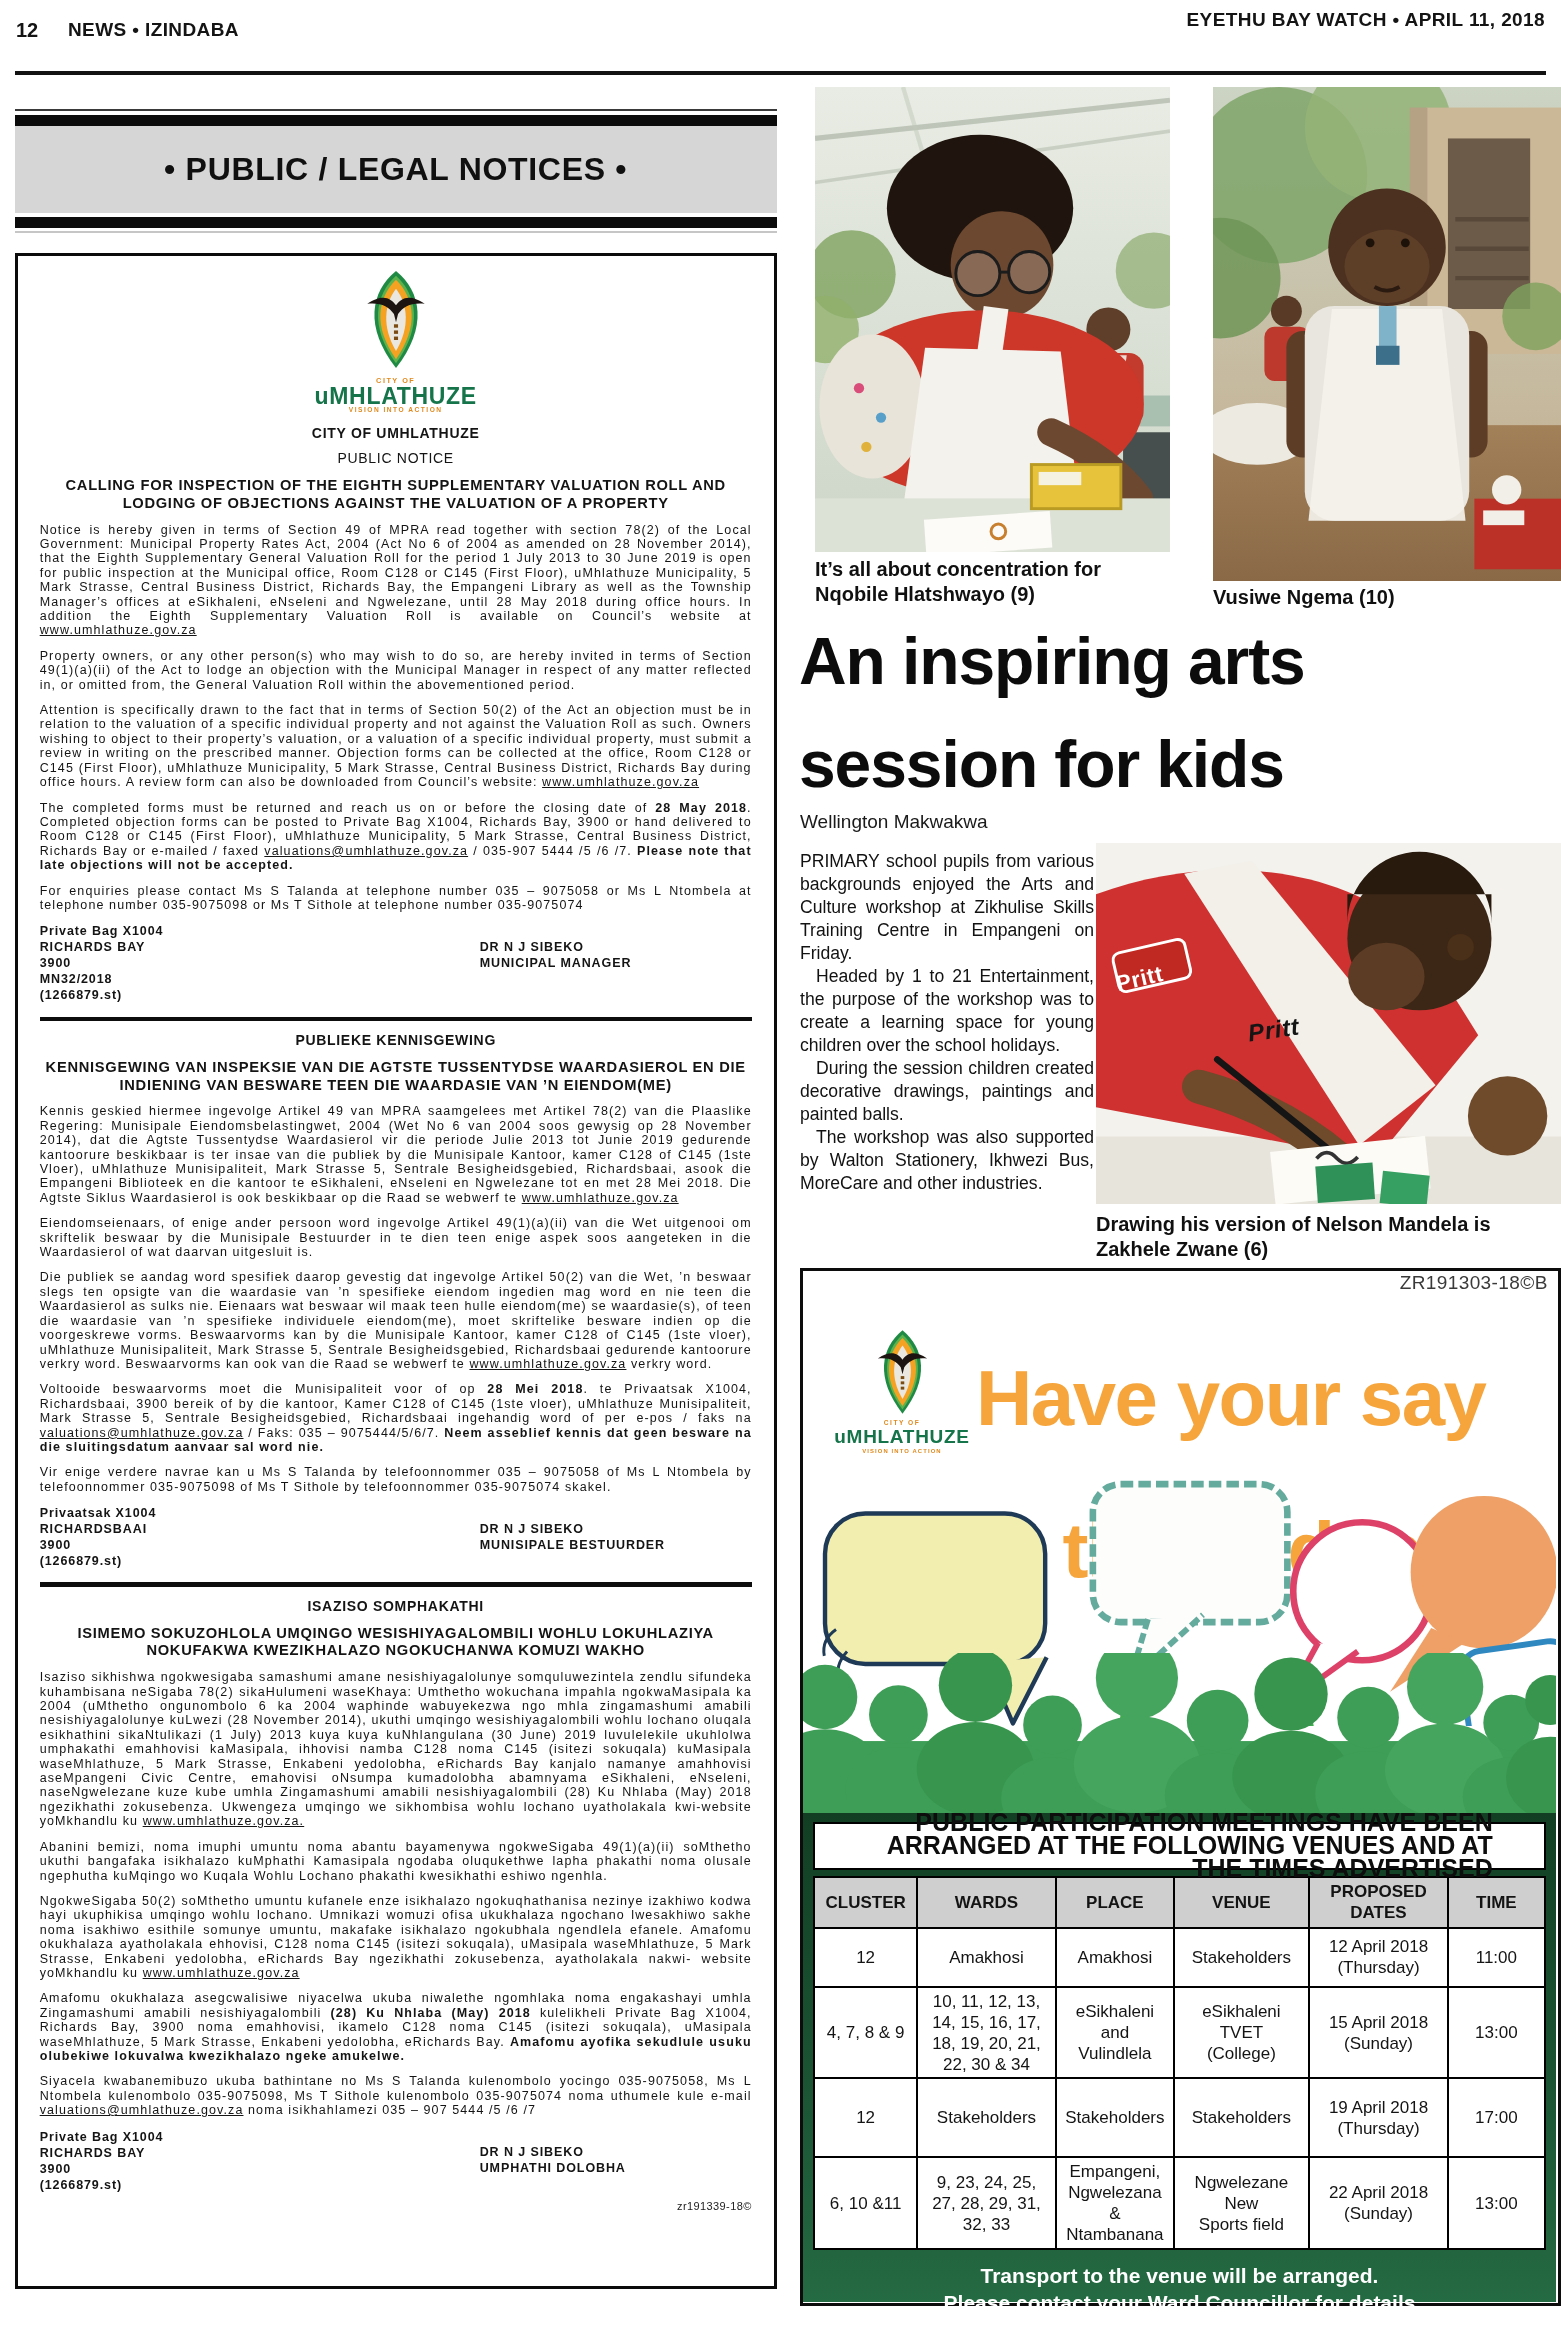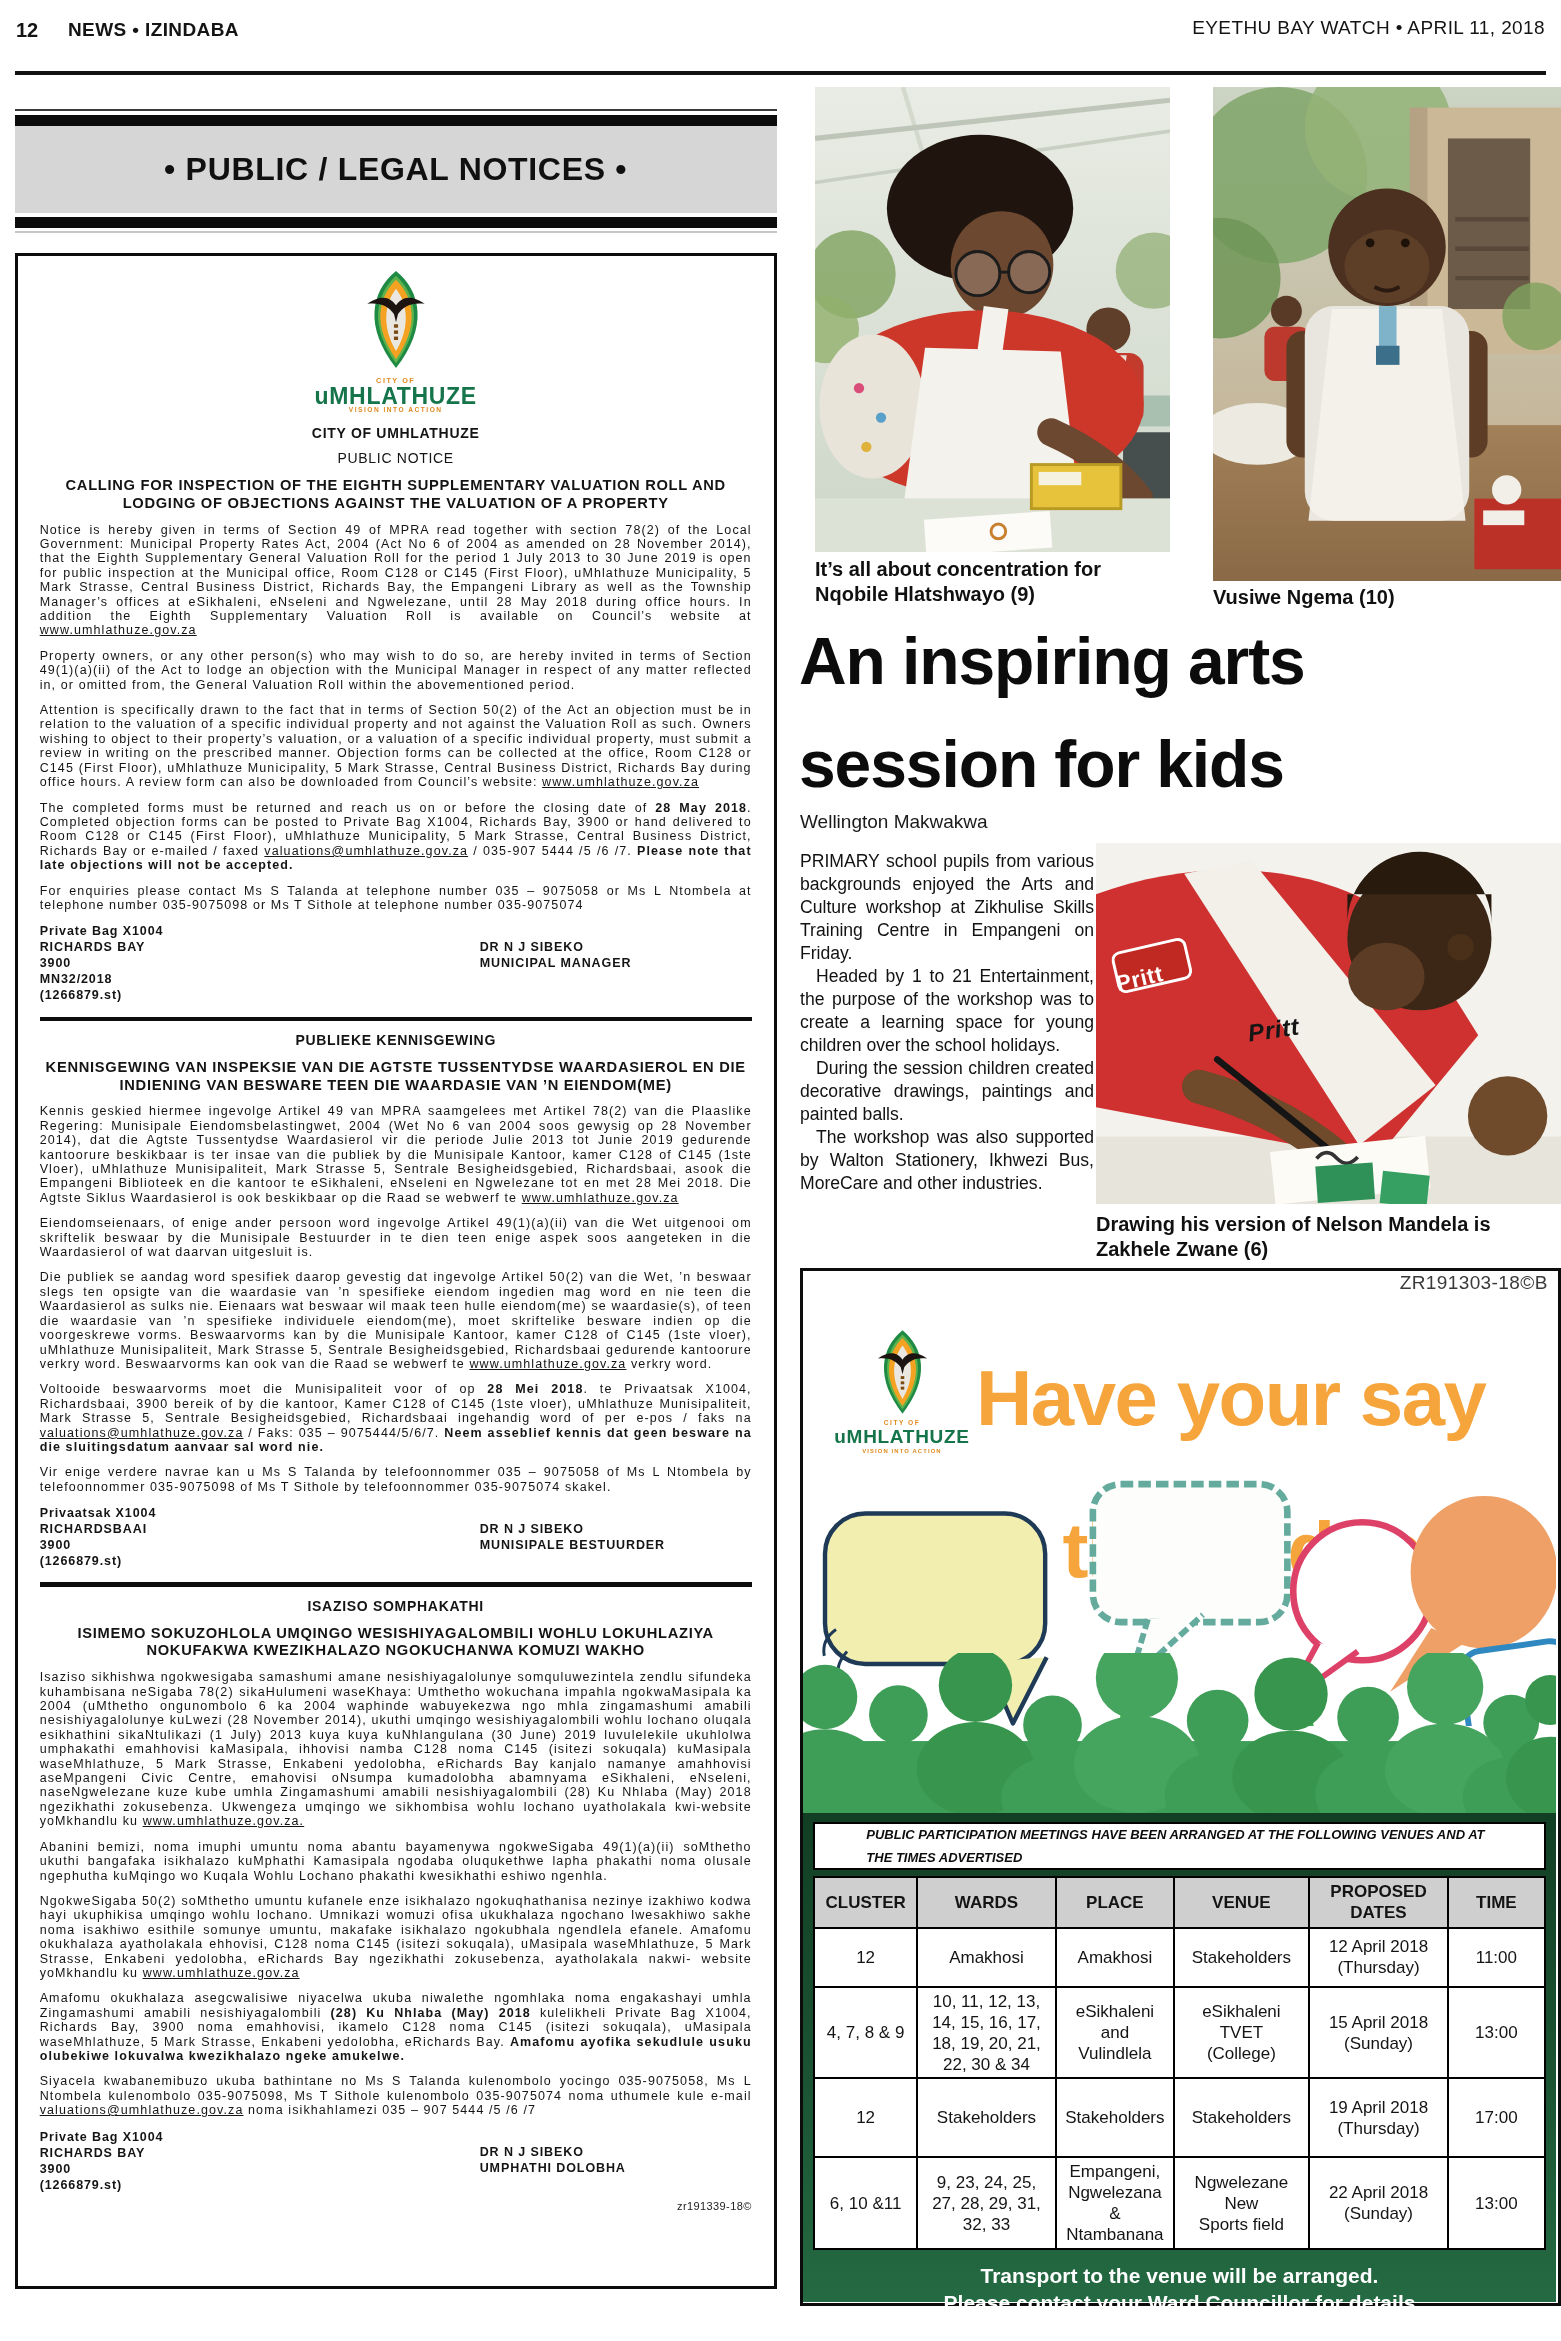--- a/index.html
+++ b/index.html
@@ -4,21 +4,21 @@
 <style>
   * { margin:0; padding:0; box-sizing:border-box; }
   html,body { background:#ffffff; }
   body { font-family:"Liberation Sans", sans-serif; color:#141414; }
   .page { position:relative; width:1561px; height:2342px; background:#fff; overflow:hidden; }
   .abs { position:absolute; }
 
   
   .mh-num  { left:16px; top:19px; font-size:20px; font-weight:700; }
   .mh-sec  { left:68px; top:19px; font-size:19px; font-weight:700; letter-spacing:0.4px; }
-  .mh-right{ right:16px; top:17px; font-size:19px; font-weight:400; letter-spacing:0.4px; }
+  .mh-right{ right:16px; top:9px; font-size:19px; font-weight:700; letter-spacing:0.4px; }
   .mh-rule { left:14.7px; right:14.7px; top:71px; height:2.9px; border-top:3.7px solid #121212; border-bottom:1.5px solid #121212; }
 
   
   .banner { left:14.7px; top:109px; width:762px; }
   .b-line { height:2.2px; background:#3a3a3a; }
   .b-bar  { height:11px; background:#0b0b0b; margin-top:3.7px; }
   .b-gray { height:87px; background:#d6d6d6; display:flex; align-items:center; justify-content:center; }
   .b-gray span { font-size:32px; font-weight:700; letter-spacing:0.7px; color:#101010; }
   .b-lite { height:2.2px; background:#c6c6c6; margin-top:3.7px; }
 
@@ -74,21 +74,21 @@
   .logo-cityof-sm { font-size:6.6px; font-weight:700; color:#e08a1f; letter-spacing:1.5px; }
   .logo-tag-sm { font-size:5.9px; font-weight:700; color:#e08a1f; letter-spacing:1.1px; }
   .ad-h { left:173px; width:580px; font-weight:700; font-size:78px; letter-spacing:-1.5px; color:#f6a53c; white-space:nowrap; }
   .ad-h1 { top:82px; }
   .ad-h2 { top:234px; }
   .bubbles { left:0; top:197px; width:753px; height:259px; }
   .crowd { left:0; top:382px; width:753px; height:162px; }
   .panel { left:0; top:542px; width:753px; height:489px; padding:8.8px 10.3px;
            background:linear-gradient(180deg,#123f24 0%, #1b5433 55%, #246a42 100%); }
   .p-title { background:#fff; border:2.2px solid #000; height:48px; display:flex; align-items:center; justify-content:center;
-             text-align:left; font-weight:700; font-size:13px; line-height:23px; padding:0 51px; color:#0d0d0d;font-style:italic; }
+             text-align:right; font-weight:700; font-size:25px; line-height:23px; padding:0 51px; color:#0d0d0d; }
   table.meet { width:100%; border-collapse:collapse; margin-top:5.9px; background:transparent; }
   table.meet th, table.meet td { border:2.2px solid #000; background:#fff; text-align:center; vertical-align:middle;
              font-size:17px; line-height:21px; white-space:pre-line; color:#141414; padding:2.9px 4.4px; }
   table.meet th { background:#cfcfcf; font-weight:700; height:51px; }
   table.meet tr:nth-child(1) td { height:59px; }
   table.meet tr:nth-child(2) td { height:88px; }
   table.meet tr:nth-child(3) td { height:79px; }
   table.meet tr:nth-child(4) td { height:65px; }
   .p-foot { margin-top:11.8px; text-align:center; color:#ffffff; font-weight:700; font-size:21px; line-height:27px; }
 </style>

